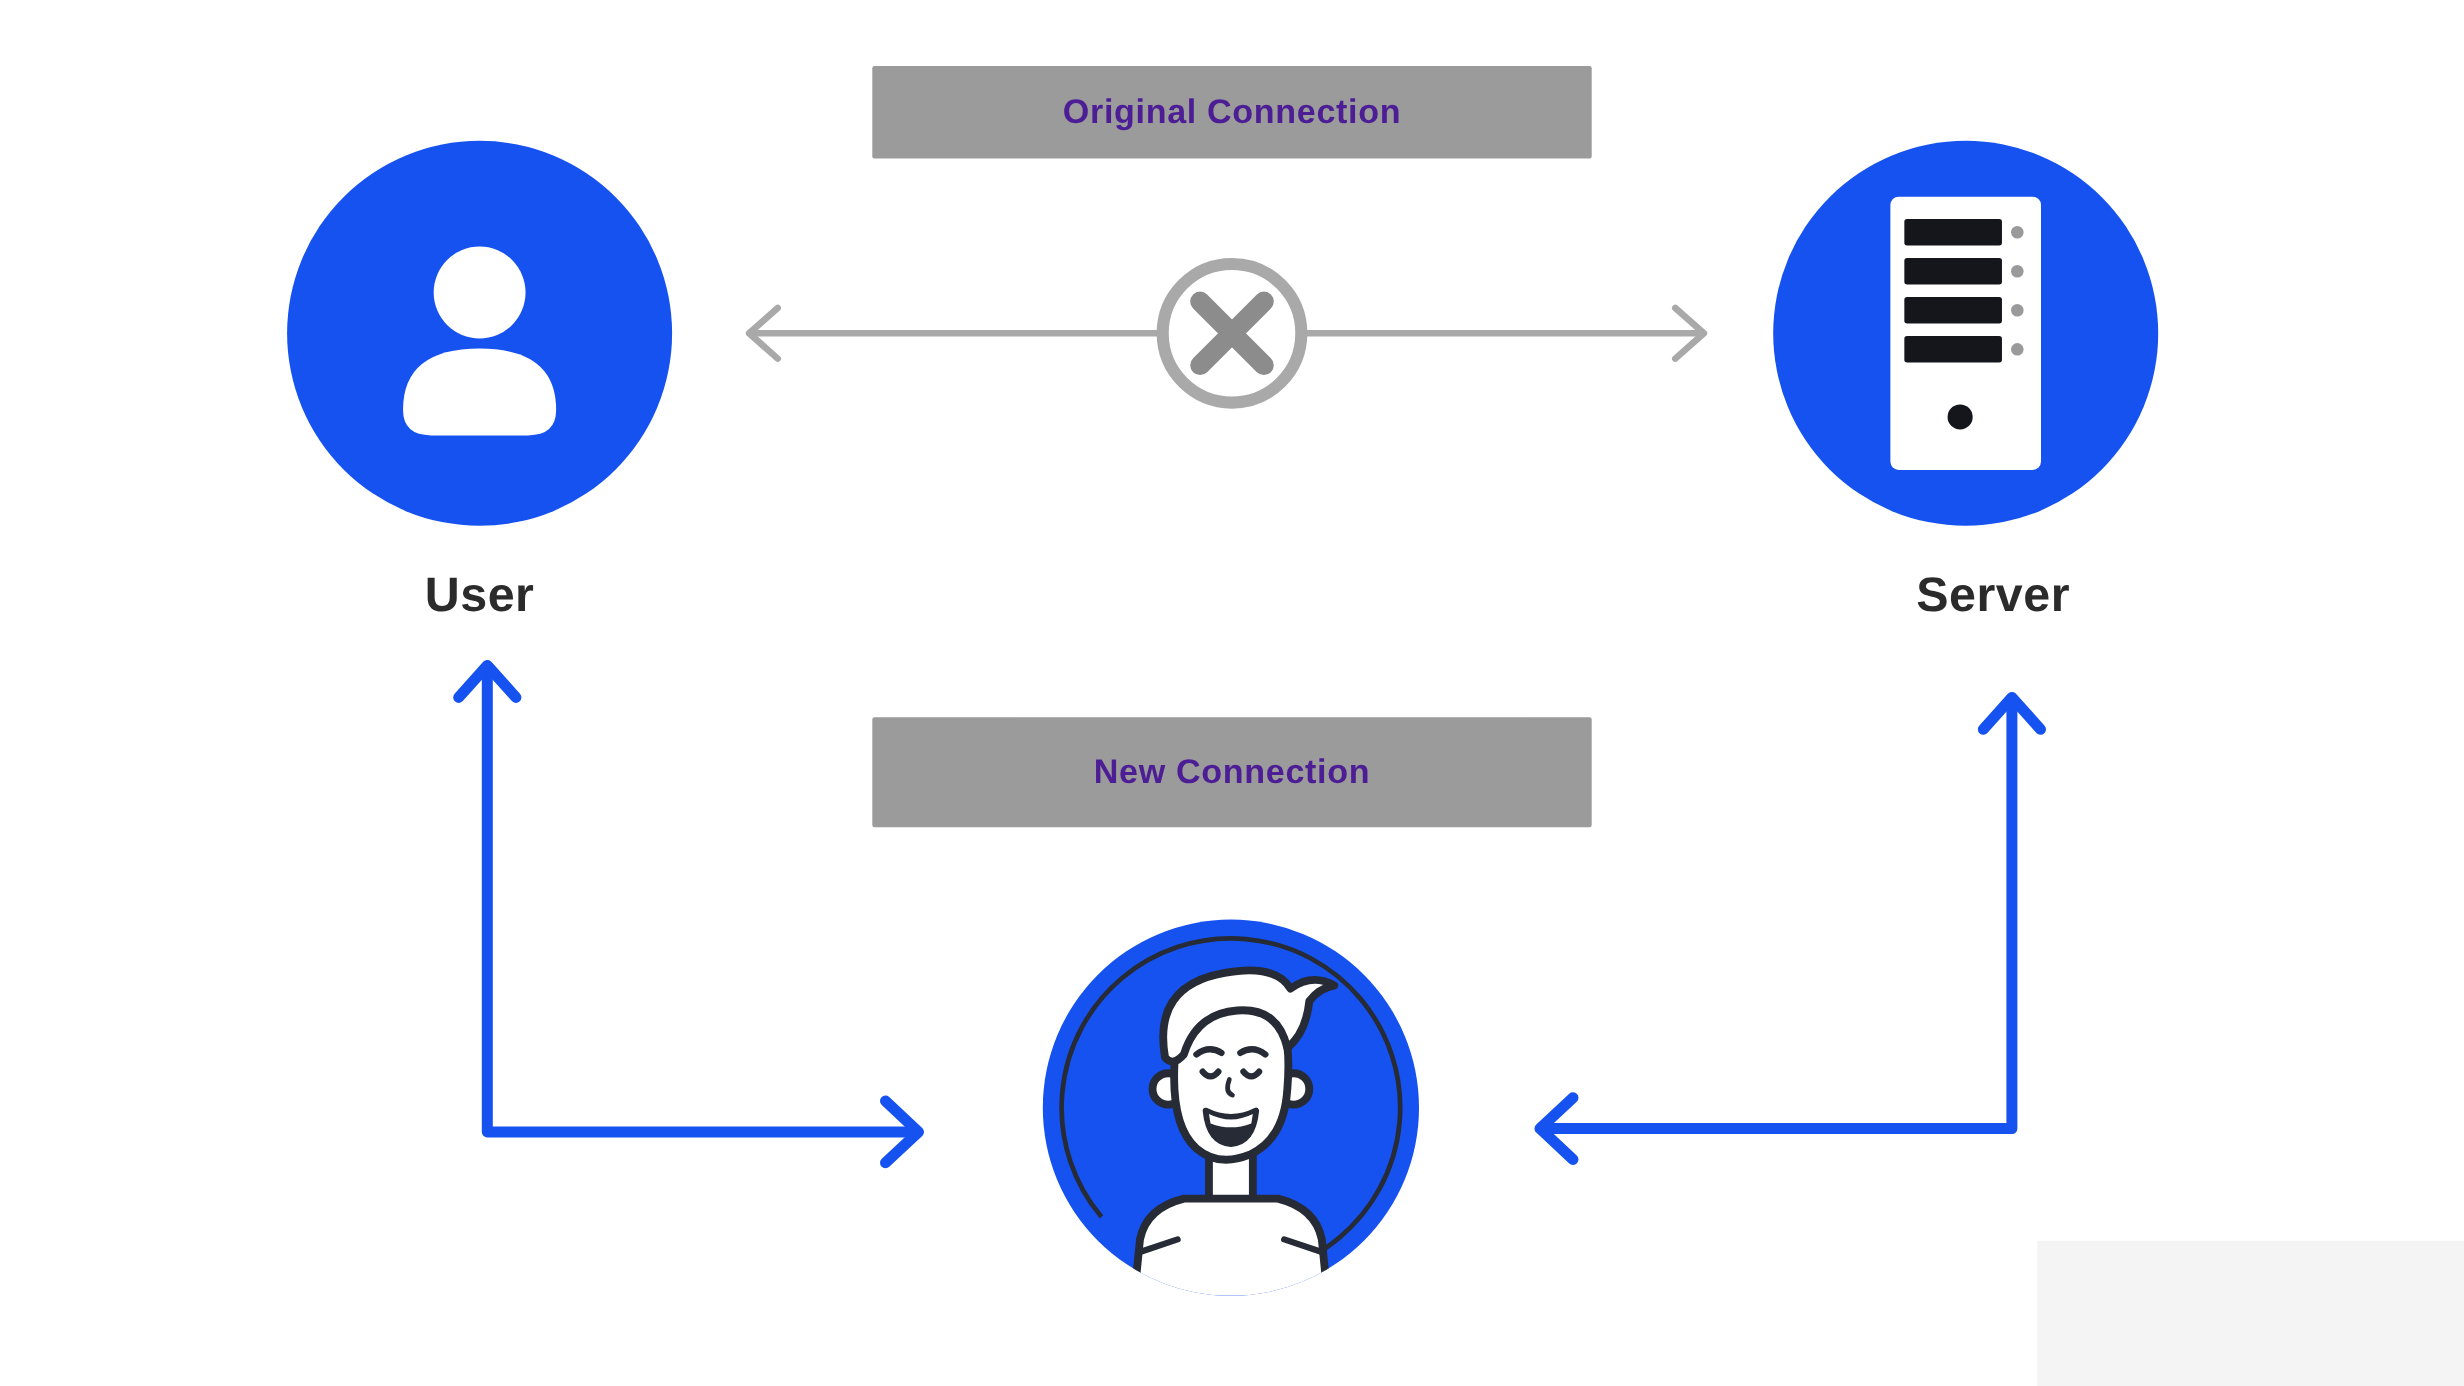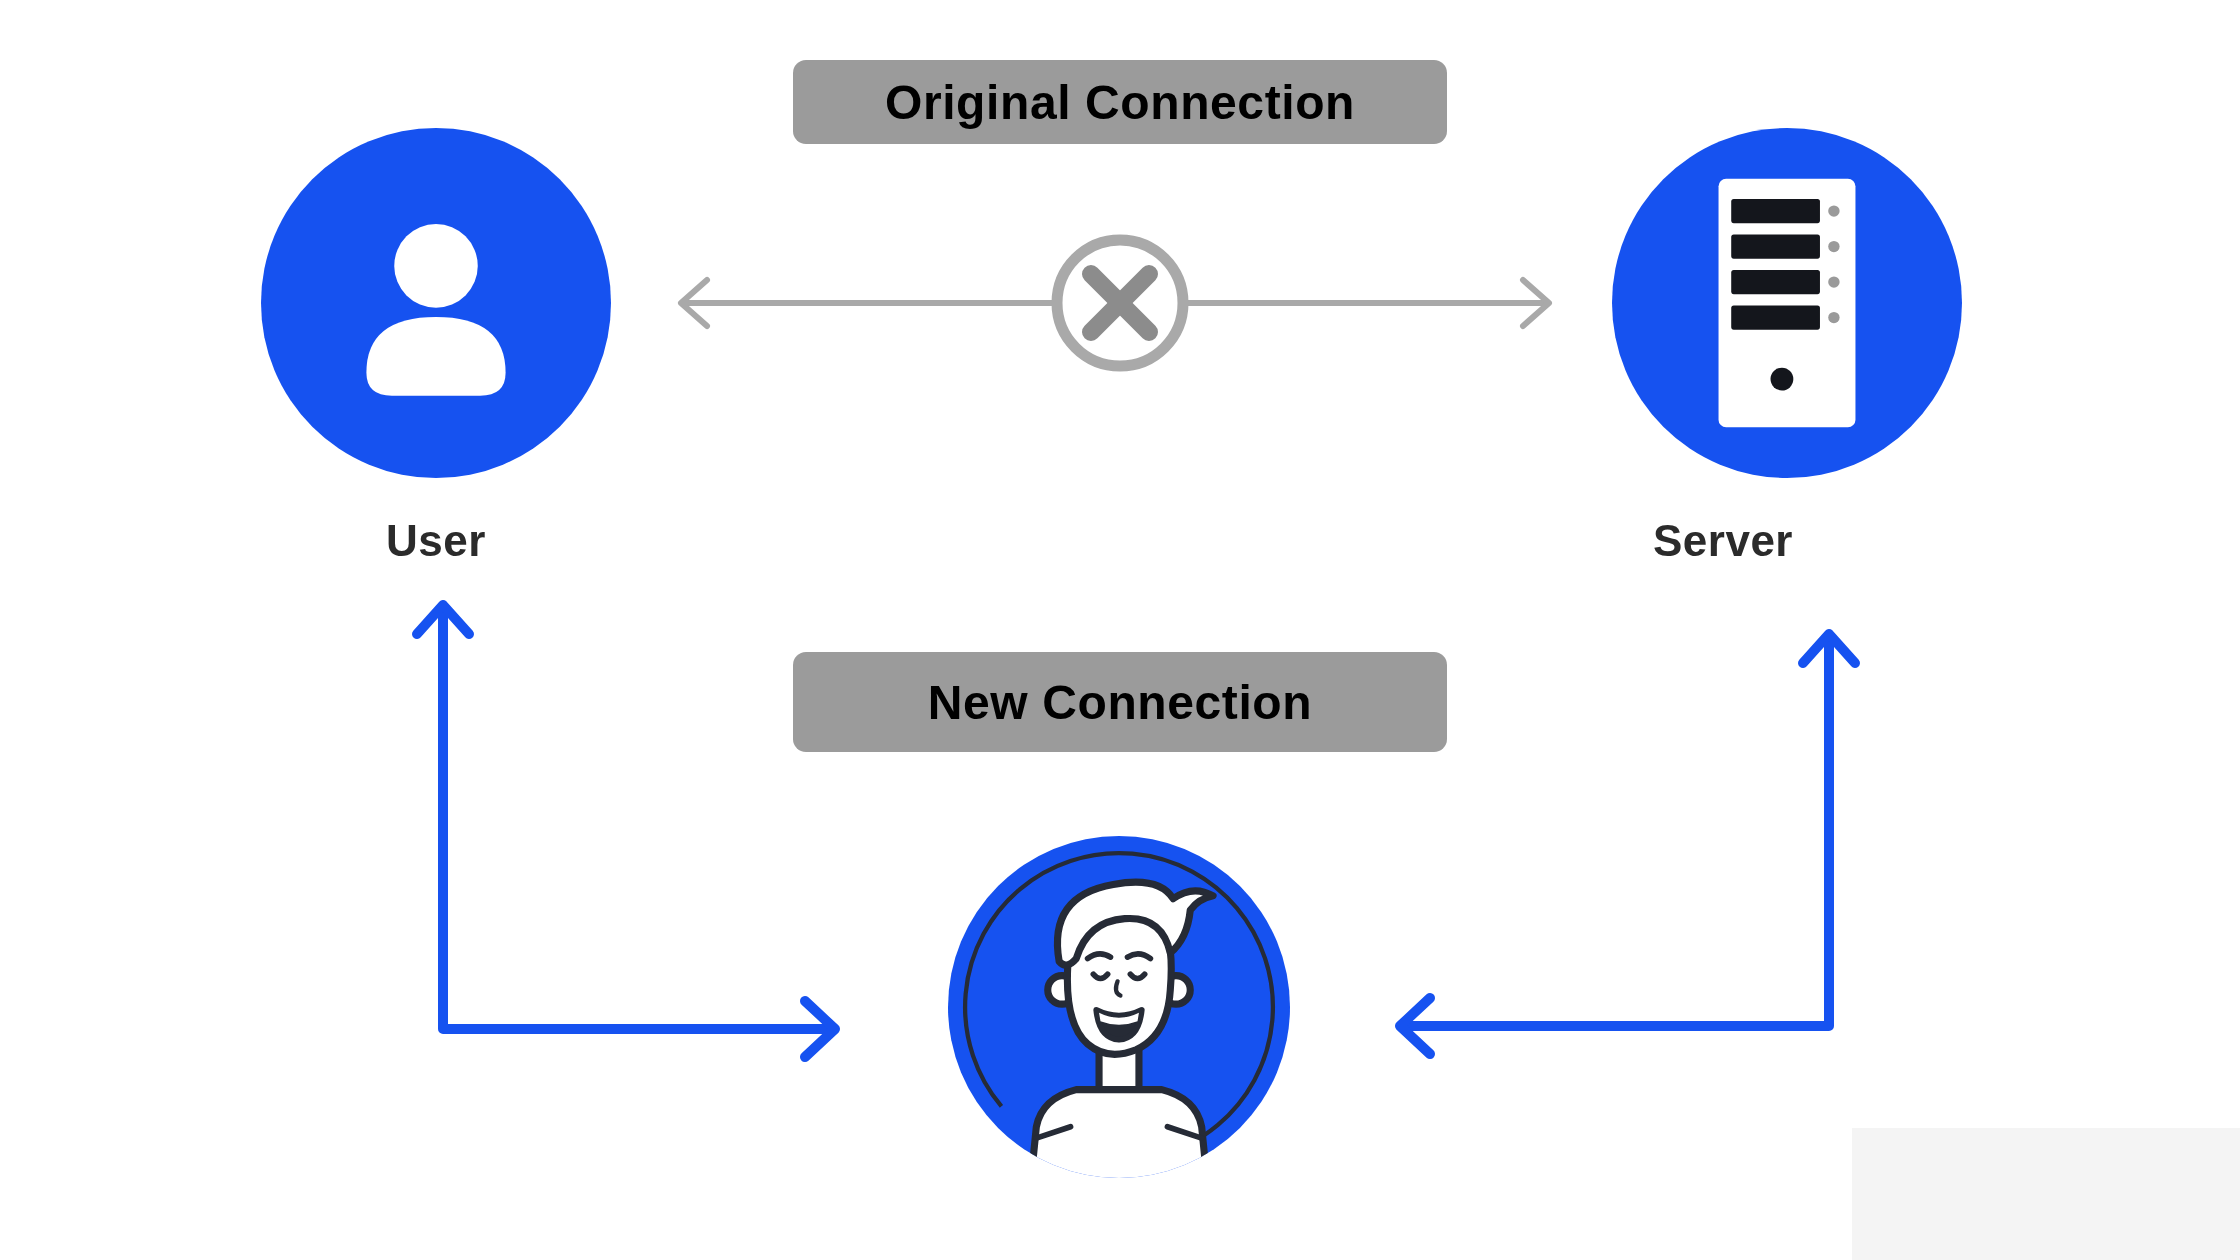--- a/index.html
+++ b/index.html
@@ -27,24 +27,24 @@
   }
   .gray-line{stroke:var(--arrow_gray,#a9a9a9);stroke-width:6;fill:none;}
   .gray-chevron{stroke:var(--arrow_gray,#a9a9a9);stroke-width:6;fill:none;stroke-linecap:round;stroke-linejoin:round;}
   .x-circle{fill:#ffffff;stroke:var(--arrow_gray,#a9a9a9);stroke-width:11;}
   .x-stroke{stroke:var(--x_gray,#8c8c8c);stroke-width:18;stroke-linecap:round;fill:none;}
   .blue-line{stroke:var(--accent_blue,#1652f0);stroke-width:10;fill:none;stroke-linecap:round;stroke-linejoin:round;}
   .blue-chevron{stroke:var(--accent_blue,#1652f0);stroke-width:10;fill:none;stroke-linecap:round;stroke-linejoin:round;}
   .badge{
     position:absolute;
     background:var(--badge_gray,#9b9b9b);
-    color:#000000;
-    border-radius:13px;
+    color:#4c1d95;
+    border-radius:2px;
     display:flex;align-items:center;justify-content:center;
-    font-size:48px;
+    font-size:31px;
     font-weight:600;
     letter-spacing:0.6px;
   }
   .node-circle{
     position:absolute;
     border-radius:50%;
     background:var(--accent_blue,#1652f0);
     display:flex;align-items:center;justify-content:center;
     overflow:hidden;
   }
@@ -116,21 +116,21 @@
       <rect x="12" y="46" width="70" height="19" rx="2" fill="#14161c"></rect>
       <rect x="12" y="74" width="70" height="19" rx="2" fill="#14161c"></rect>
       <rect x="12" y="102" width="70" height="19" rx="2" fill="#14161c"></rect>
       <circle cx="93" cy="27.5" r="4.5" fill="#9a9a9a"></circle>
       <circle cx="93" cy="55.5" r="4.5" fill="#9a9a9a"></circle>
       <circle cx="93" cy="83.5" r="4.5" fill="#9a9a9a"></circle>
       <circle cx="93" cy="111.5" r="4.5" fill="#9a9a9a"></circle>
       <circle cx="52" cy="160" r="9" fill="#14161c"></circle>
     </svg>
   </div>
-  <div class="node-label" style="left:1548px; top:516px; width:350px;text-align:center;">Server</div>
+  <div class="node-label" style="left:1637px; top:516px; width:350px;text-align:center;">Server</div>
 
   <div class="node-circle" style="left:948px; top:836px; width:342px; height:342px;">
     <svg width="342" height="342" viewBox="0 0 240 240" aria-hidden="true">
 
       <circle cx="120" cy="120" r="108" fill="none" stroke="#262b36" stroke-width="3" stroke-dasharray="560 118" transform="rotate(140 120 120)"></circle>
 
       <path d="M106 148 L106 180 L134 180 L134 148 Z" fill="#ffffff" stroke="#262b36" stroke-width="5" stroke-linejoin="round"></path>
 
       <path d="M58 244 L62 204 Q66 184 90 178 L150 178 Q174 184 178 204 L182 244 Z" fill="#ffffff" stroke="#262b36" stroke-width="5" stroke-linejoin="round"></path>
       <path d="M62 212 L86 204" fill="none" stroke="#262b36" stroke-width="4" stroke-linecap="round"></path>

